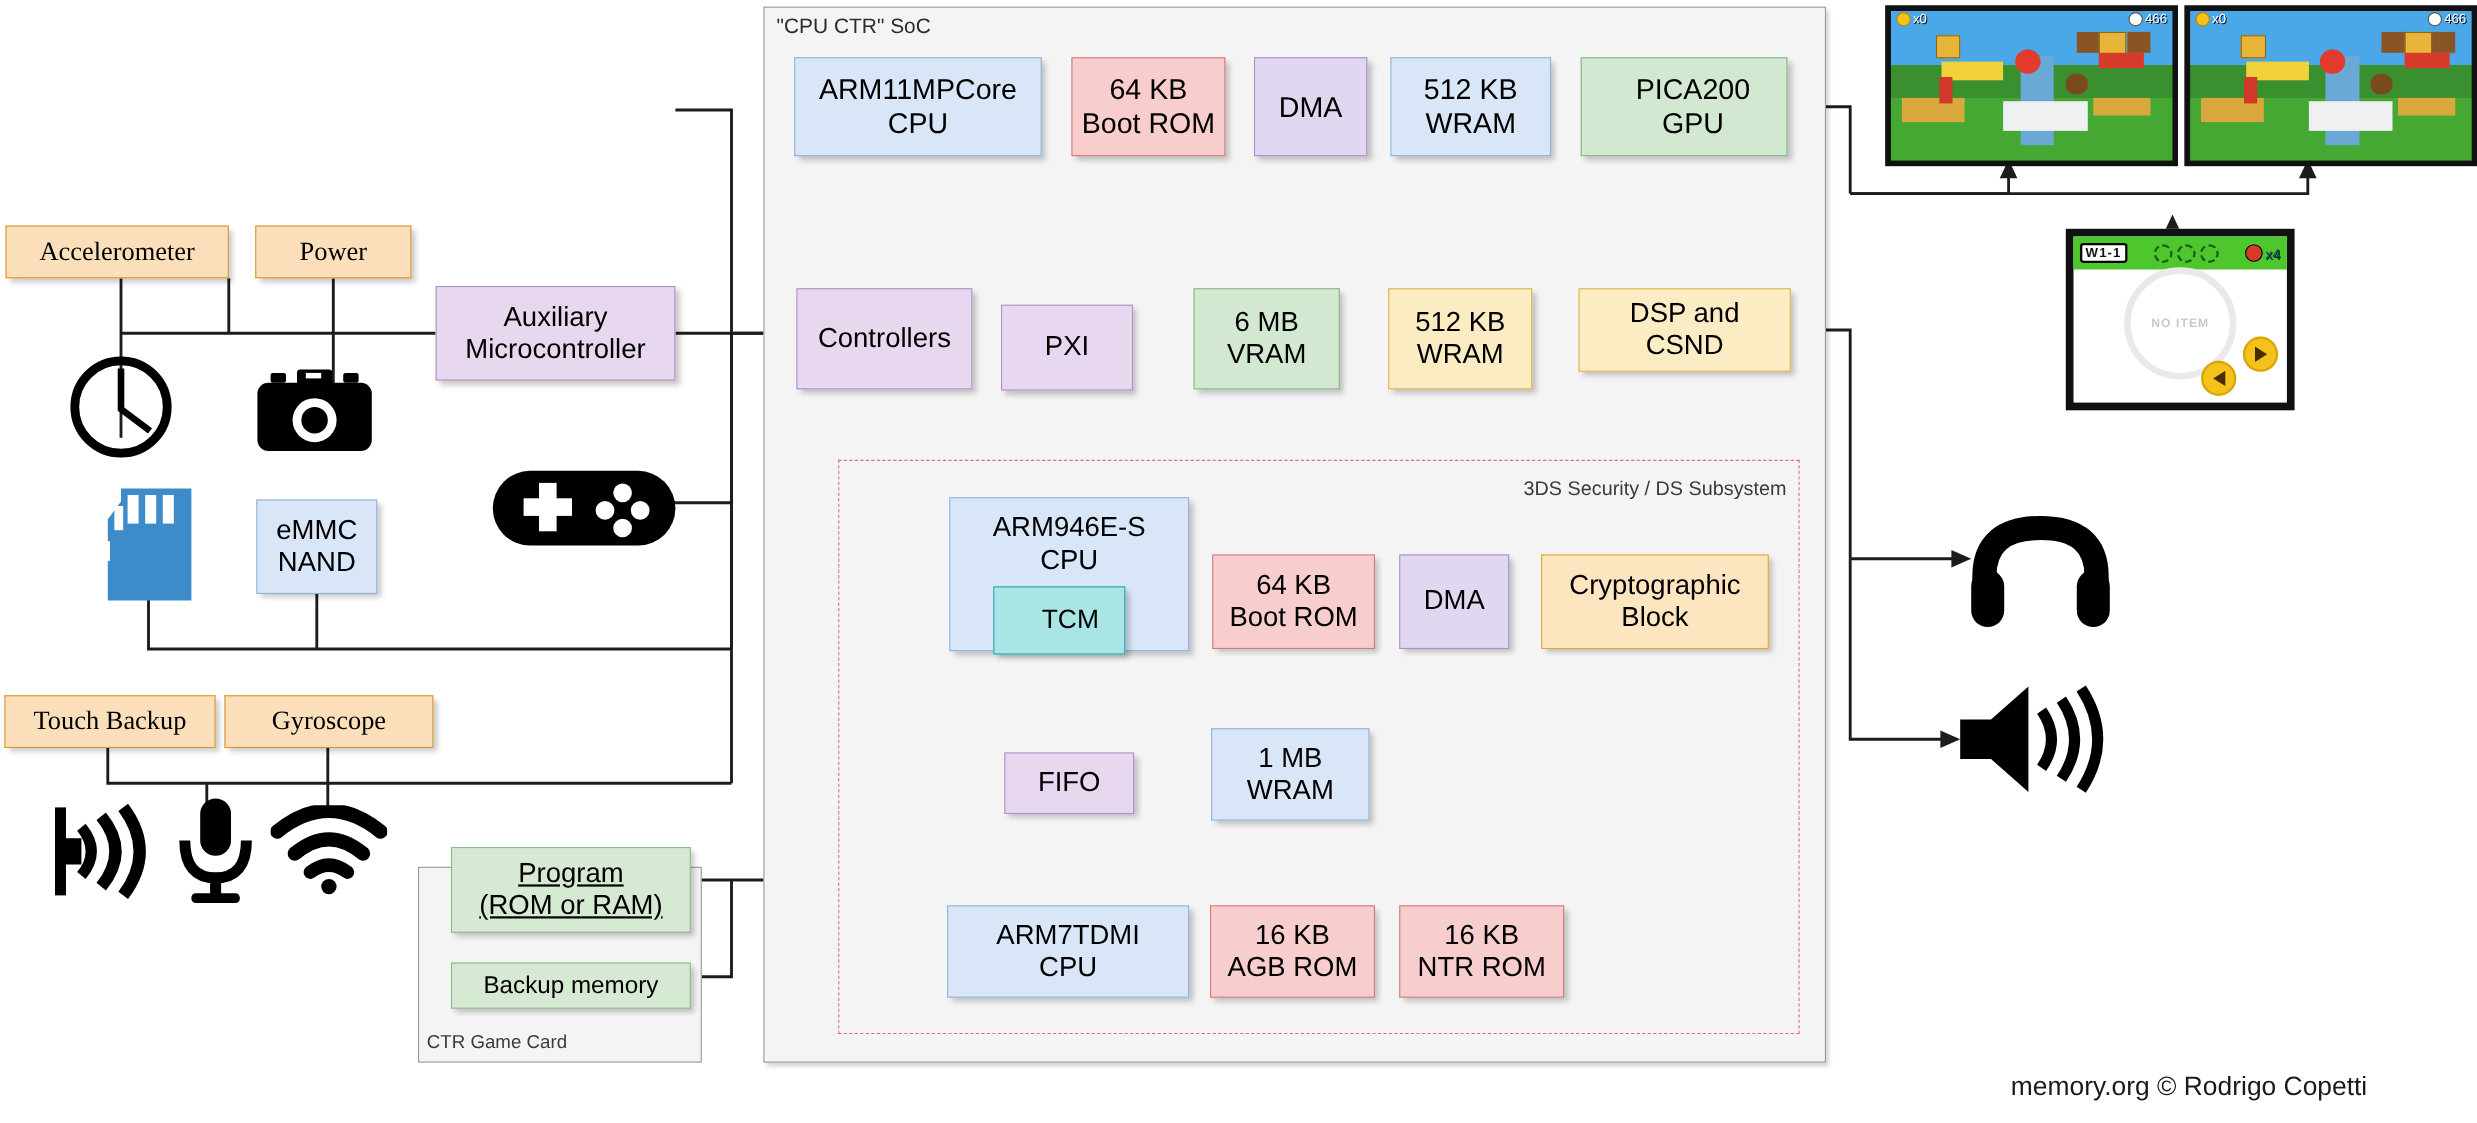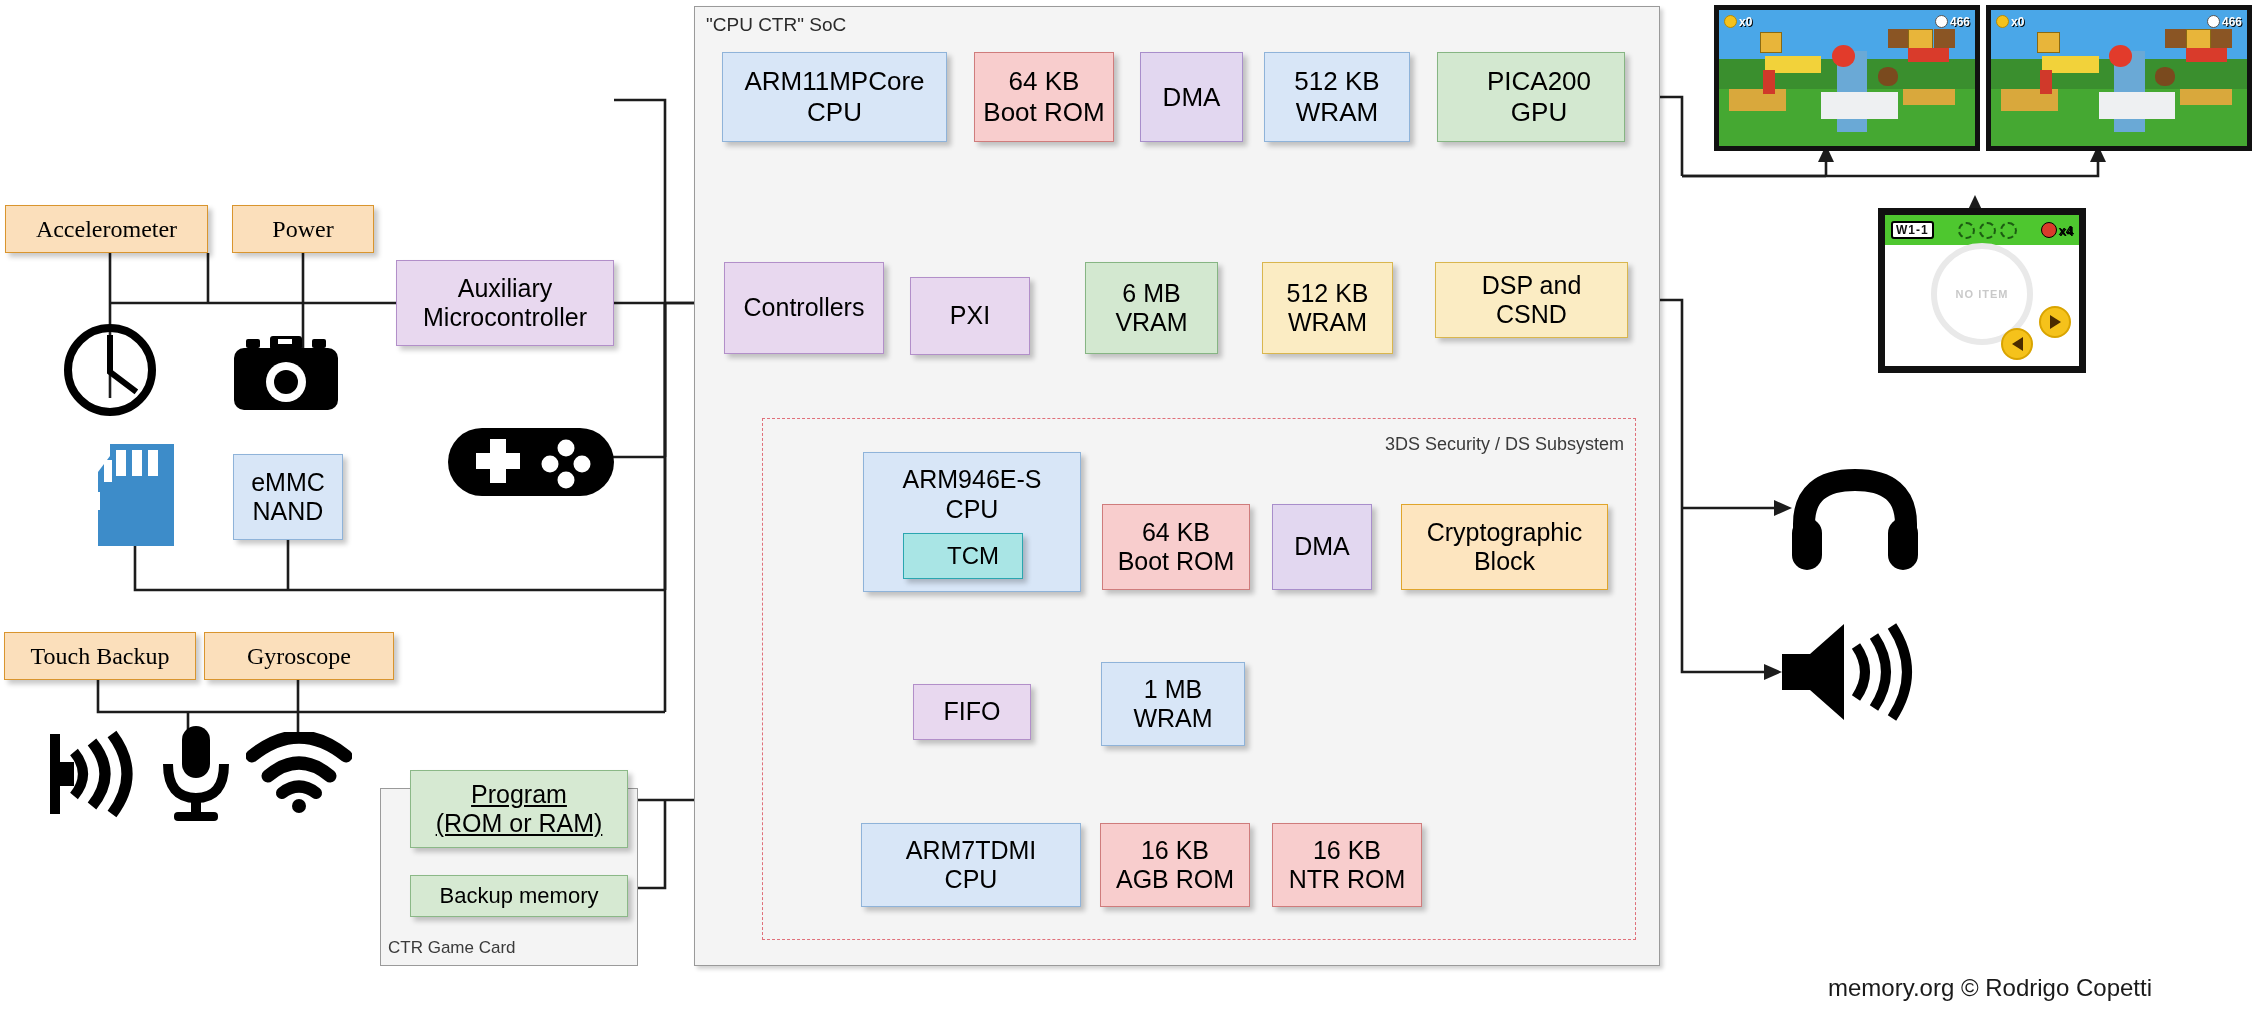--- a/index.html
+++ b/index.html
@@ -33,35 +33,35 @@
   .card-label{position:absolute;font-size:17px;color:#3a3a3a;z-index:4;}
 
   .icon{position:absolute;z-index:6;}
   .credit{position:absolute;font-size:24px;color:#1a1a1a;z-index:9;white-space:nowrap;}
 
   .screen{position:absolute;z-index:7;box-sizing:border-box;}
   .screen-top{border:5px solid #111;background:#000;}
   .screen-bot{border:7px solid #111;background:#fff;}
 
   .hud{position:absolute;left:0;top:0;width:100%;height:17%;
-       display:flex;align-items:center;justify-content:space-between;
-       padding:0 5px;box-sizing:border-box;font-size:12px;font-weight:bold;color:#fff;
+       display:flex;align-items:flex-start;justify-content:space-between;
+       padding:0 5px;box-sizing:border-box;font-size:12px;font-weight:normal;color:#fff;
        text-shadow:1px 1px 0 #000;}
   .hud .coin{display:flex;align-items:center;gap:2px;}
   .coin-dot{width:11px;height:11px;border-radius:50%;background:#f5c21b;border:1px solid #b88a05;}
   .timer-dot{width:11px;height:11px;border-radius:50%;background:#fff;border:1px solid #555;}
 
   .btm-hud{position:absolute;left:0;top:0;width:100%;height:20%;background:#4ec72f;
            display:flex;align-items:center;justify-content:space-between;
            padding:0 6px;box-sizing:border-box;}
   .world-tag{background:#fff;border:2px solid #000;border-radius:3px;padding:0 3px;
              font-size:12px;font-weight:bold;color:#111;letter-spacing:1px;}
   .star-row{display:flex;gap:4px;}
   .star-o{width:13px;height:13px;border-radius:50%;border:2px dashed #1c5c12;}
-  .life{display:flex;align-items:center;gap:2px;font-size:13px;font-weight:bold;color:#000000;
+  .life{display:flex;align-items:center;gap:2px;font-size:13px;font-weight:normal;color:#0c4a6e;
         text-shadow:1px 1px 0 #000;text-align:right;}
   .mario-head{width:14px;height:14px;border-radius:50%;background:#d93b2b;border:1px solid #000;}
   .item-ring{position:absolute;left:50%;top:52%;transform:translate(-50%,-50%);
              width:90px;height:90px;border-radius:50%;border:6px solid #e9e9e9;
              display:flex;align-items:center;justify-content:center;
              font-size:11px;color:#c9c9c9;font-weight:bold;letter-spacing:1px;}
   .dpad-btn{position:absolute;width:28px;height:28px;border-radius:50%;background:#f5c21b;
             border:2px solid #d9a400;display:flex;align-items:center;justify-content:center;}
   .tri{width:0;height:0;border-top:7px solid transparent;border-bottom:7px solid transparent;}
   .tri-r{border-left:11px solid #4a2b00;}
@@ -206,21 +206,21 @@
   <div class="box yellow" style="left:1435px;top:262px;width:193px;height:76px;font-size:25px;">
     <span>DSP and
 CSND</span>
     </div>
 
   <div class="box blue" style="left:863px;top:452px;width:218px;height:140px;font-size:25px;align-items:flex-start;padding-top:12px;">
     <span>ARM946E-S
 CPU</span>
     </div>
 
-  <div class="box cyan" style="left:903px;top:533px;width:120px;height:46px;font-size:24px;z-index:6;padding-left:20px;">
+  <div class="box cyan" style="left:903px;top:533px;width:120px;height:62px;font-size:24px;z-index:6;padding-left:20px;">
     <span>TCM</span>
     </div>
 
   <div class="box red" style="left:1102px;top:504px;width:148px;height:86px;font-size:25px;">
     <span>64 KB
 Boot ROM</span>
     </div>
 
   <div class="box purple-dma" style="left:1272px;top:504px;width:100px;height:86px;font-size:25px;">
     <span>DMA</span>

